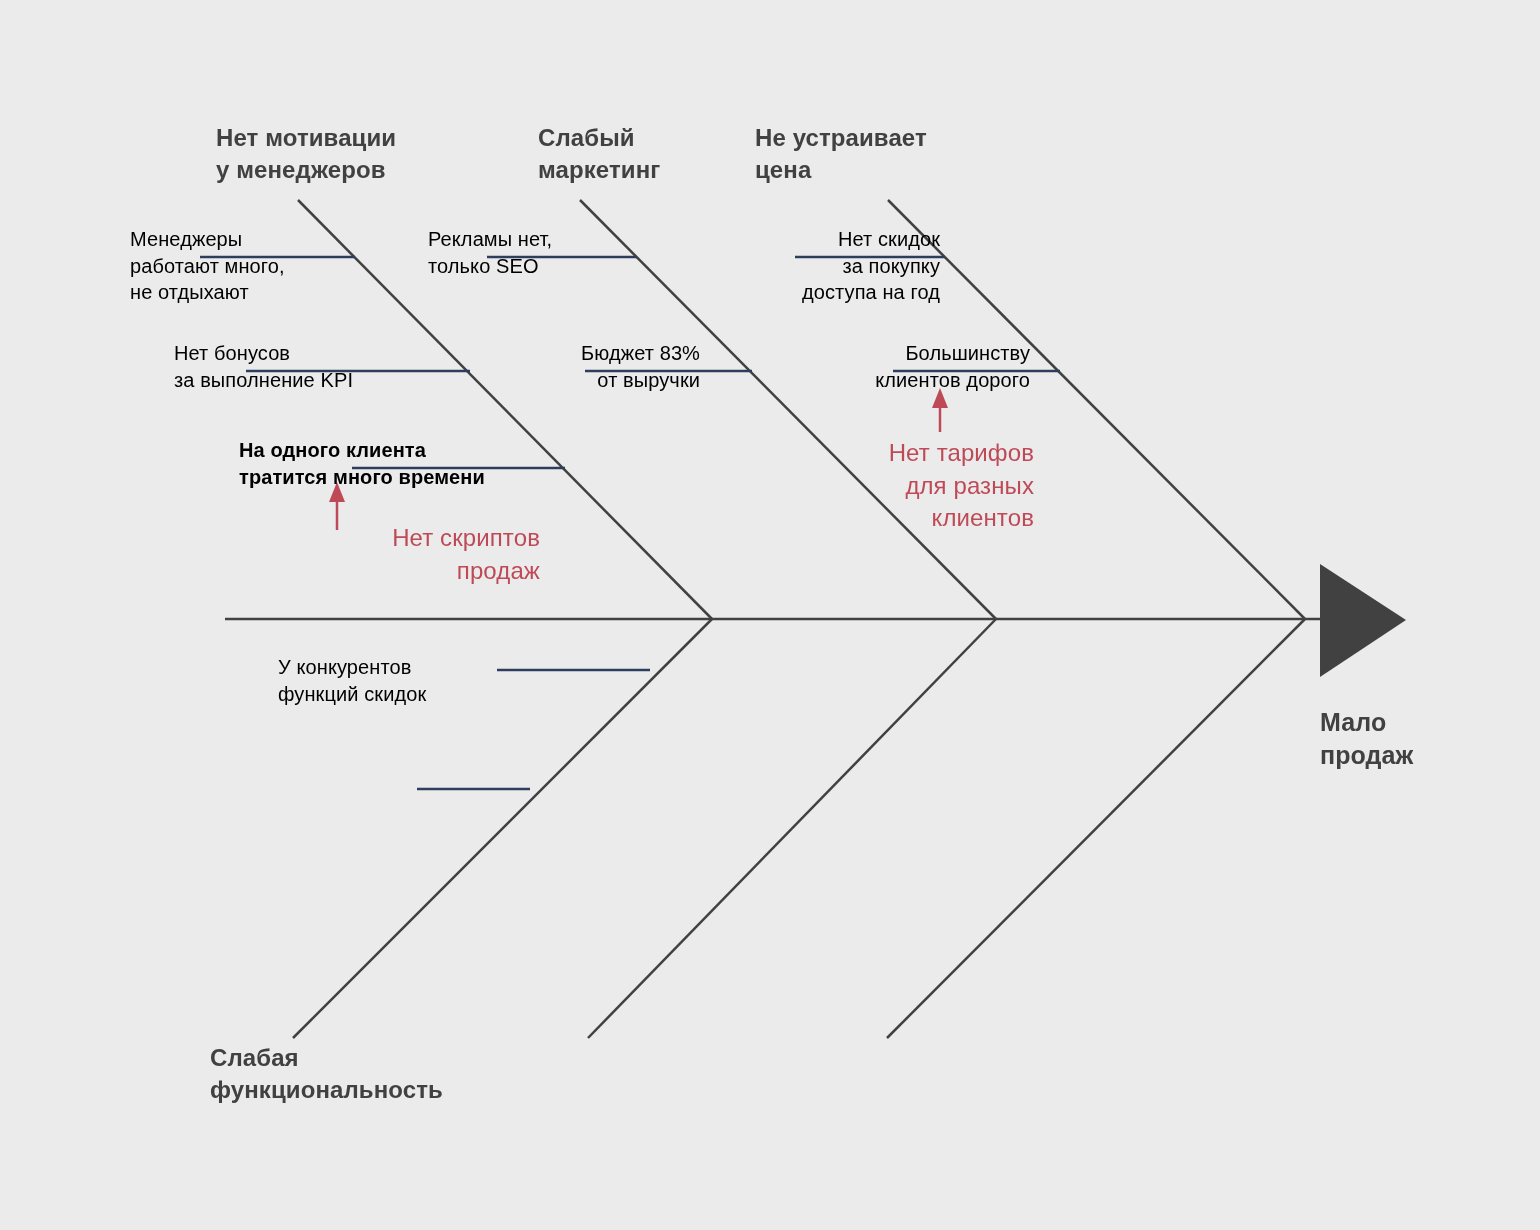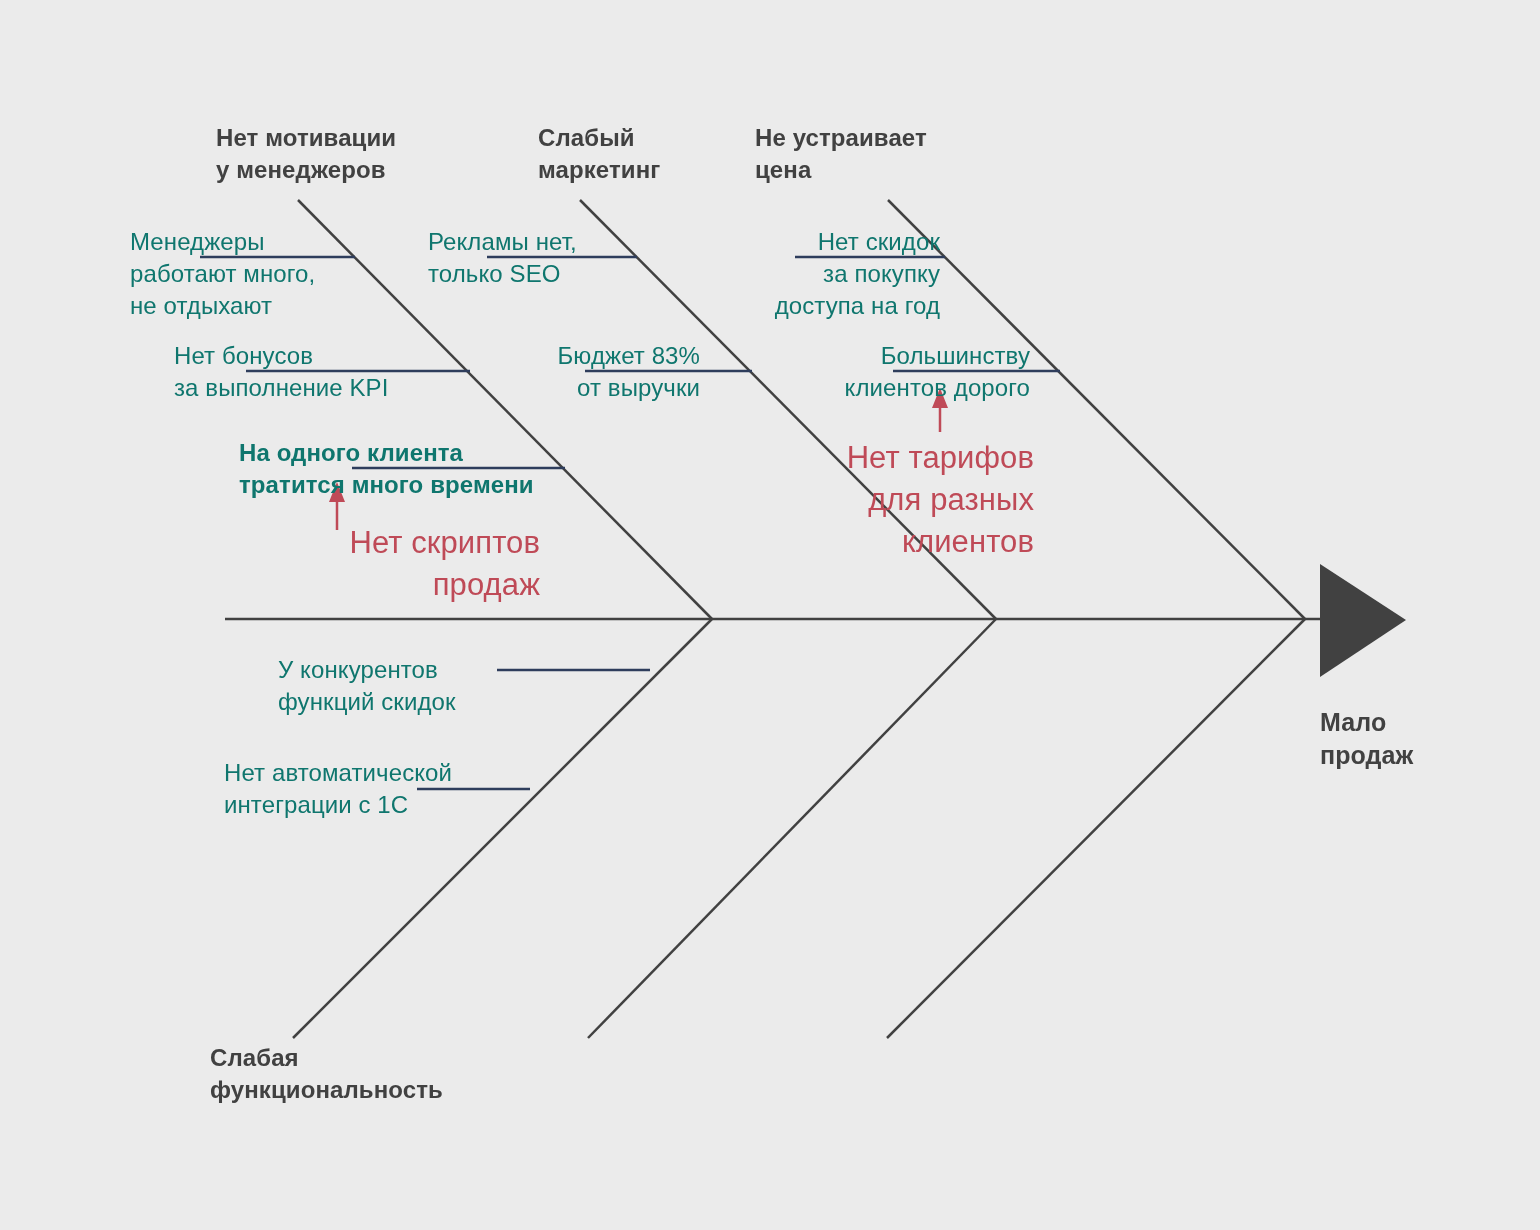--- a/index.html
+++ b/index.html
@@ -31,31 +31,31 @@
     position: absolute;
     font-size: 24px;
     font-weight: bold;
     color: #414141;
     line-height: 1.32;
     white-space: pre-line;
     letter-spacing: 0.1px;
   }
   .sub-cause {
     position: absolute;
-    font-size: 24px;
-    color: #0f766e;
+    font-size: 20px;
+    color: #000000;
     line-height: 1.33;
     white-space: pre-line;
     letter-spacing: 0.1px;
   }
   .sub-cause.align-left { text-align: left; }
   .sub-cause.align-right { text-align: right; }
   .note {
     position: absolute;
-    font-size: 31px;
+    font-size: 24px;
     color: #bf4a57;
     line-height: 1.36;
     white-space: pre-line;
     letter-spacing: 0.1px;
   }
   .note.align-left { text-align: right; }
   .note.align-right { text-align: right; }
   .effect-label {
     position: absolute;
     font-size: 25px;
@@ -146,19 +146,17 @@
 за покупку
 доступа на год</div>
 
   <div class="note align-right" style="left:790px; top:437px; width:244px;">Нет тарифов
 для разных
 клиентов</div>
 
   <div class="sub-cause align-left" style="left:278px; top:654px; width:260px;">У конкурентов
 функций скидок</div>
 
-  <div class="sub-cause align-left" style="left:224px; top:757px; width:300px;">Нет автоматической
-интеграции с 1С</div>
 
   <div class="effect-label" style="left:1320px; top:706px; width:180px;">Мало
 продаж</div>
 
 </div>
 
 </body></html>

